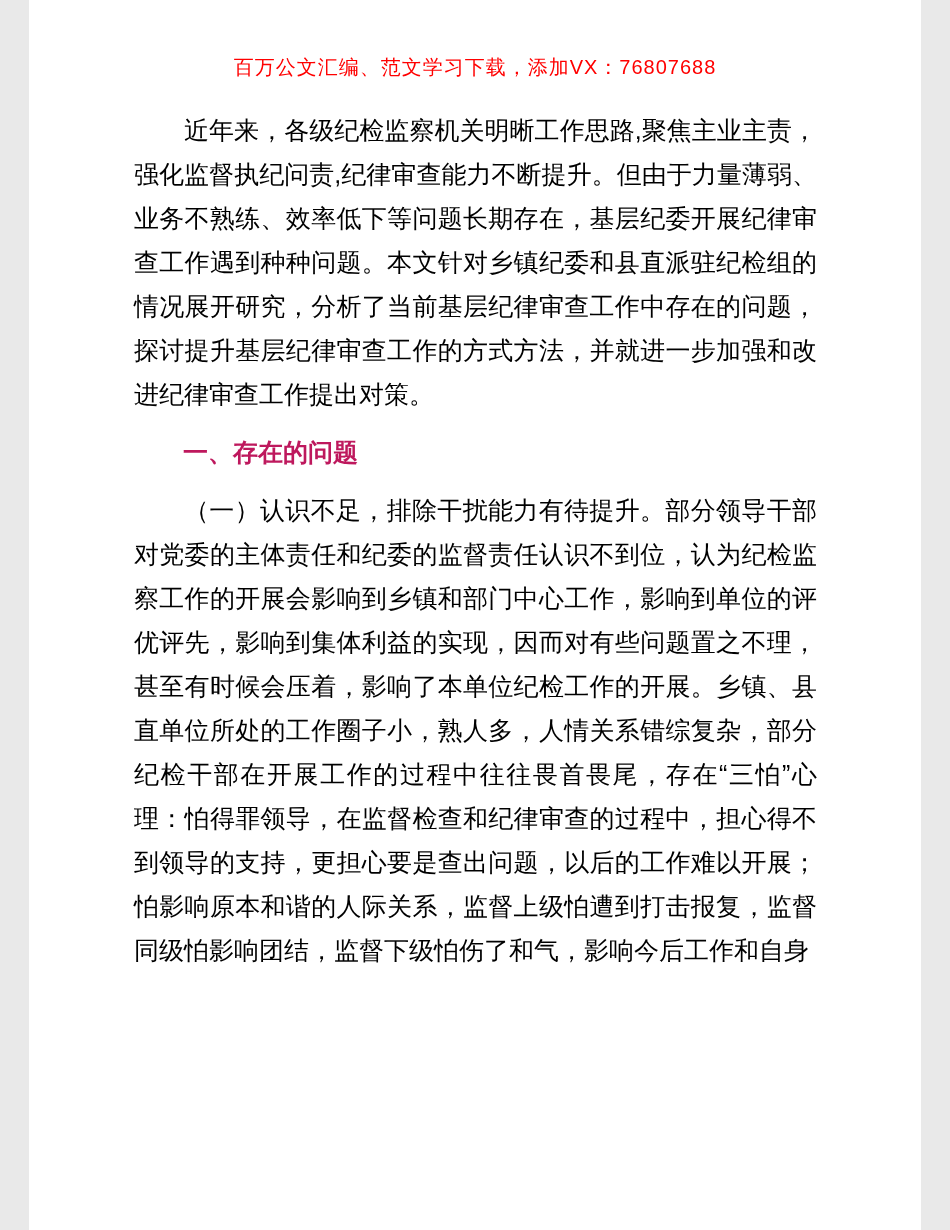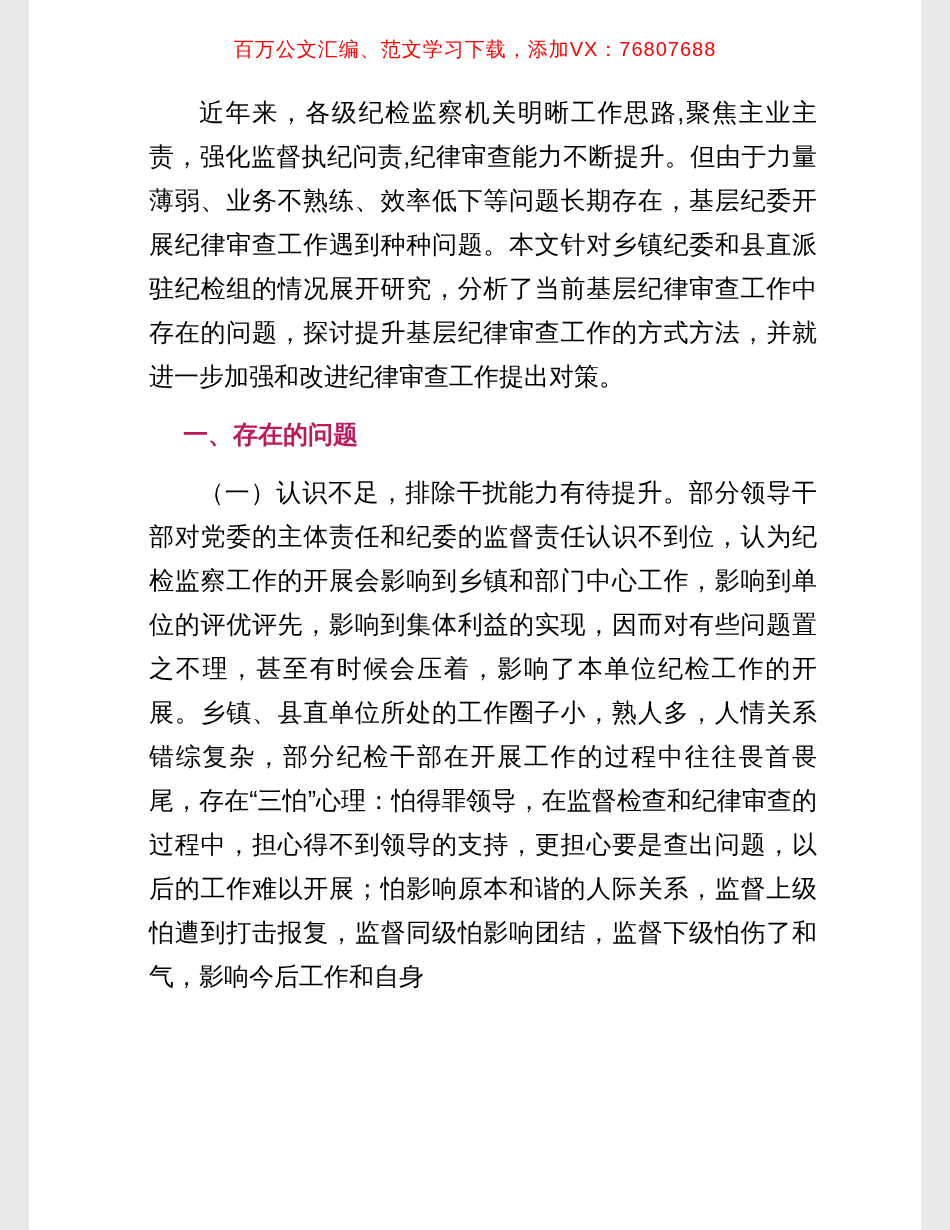--- a/index.html
+++ b/index.html
@@ -17,21 +17,21 @@
     min-height: 1230px;
     display: flex;
     justify-content: center;
     background: #e9e9e9;
   }
   .page {
     width: 892px;
     min-height: 1230px;
     background: #ffffff;
     box-sizing: border-box;
-    padding: 36px 104px 80px 104px;
+    padding: 54px 104px 80px 104px;
   }
   .promo {
     text-align: center;
     font-size: 20px;
     line-height: 26px;
     margin: 0 0 28px 0;
     letter-spacing: 1px;
   }
   .doc-title {
     font-size: 33px;
@@ -40,21 +40,21 @@
     text-align: center;
     line-height: 50px;
     margin: 0 0 14px 0;
   }
   .para {
     font-size: 25px;
     color: #000000;
     line-height: 44px;
     text-align: justify;
     text-indent: 2em;
-    margin: 0 0 6px 16px;
+    margin: 0 0 6px 1px;
     word-break: break-all;
   }
   .section-heading {
     font-size: 25px;
     font-weight: bold;
     color: #be185d;
     line-height: 44px;
     text-indent: 2em;
     margin: 14px 0 14px 0;
   }

